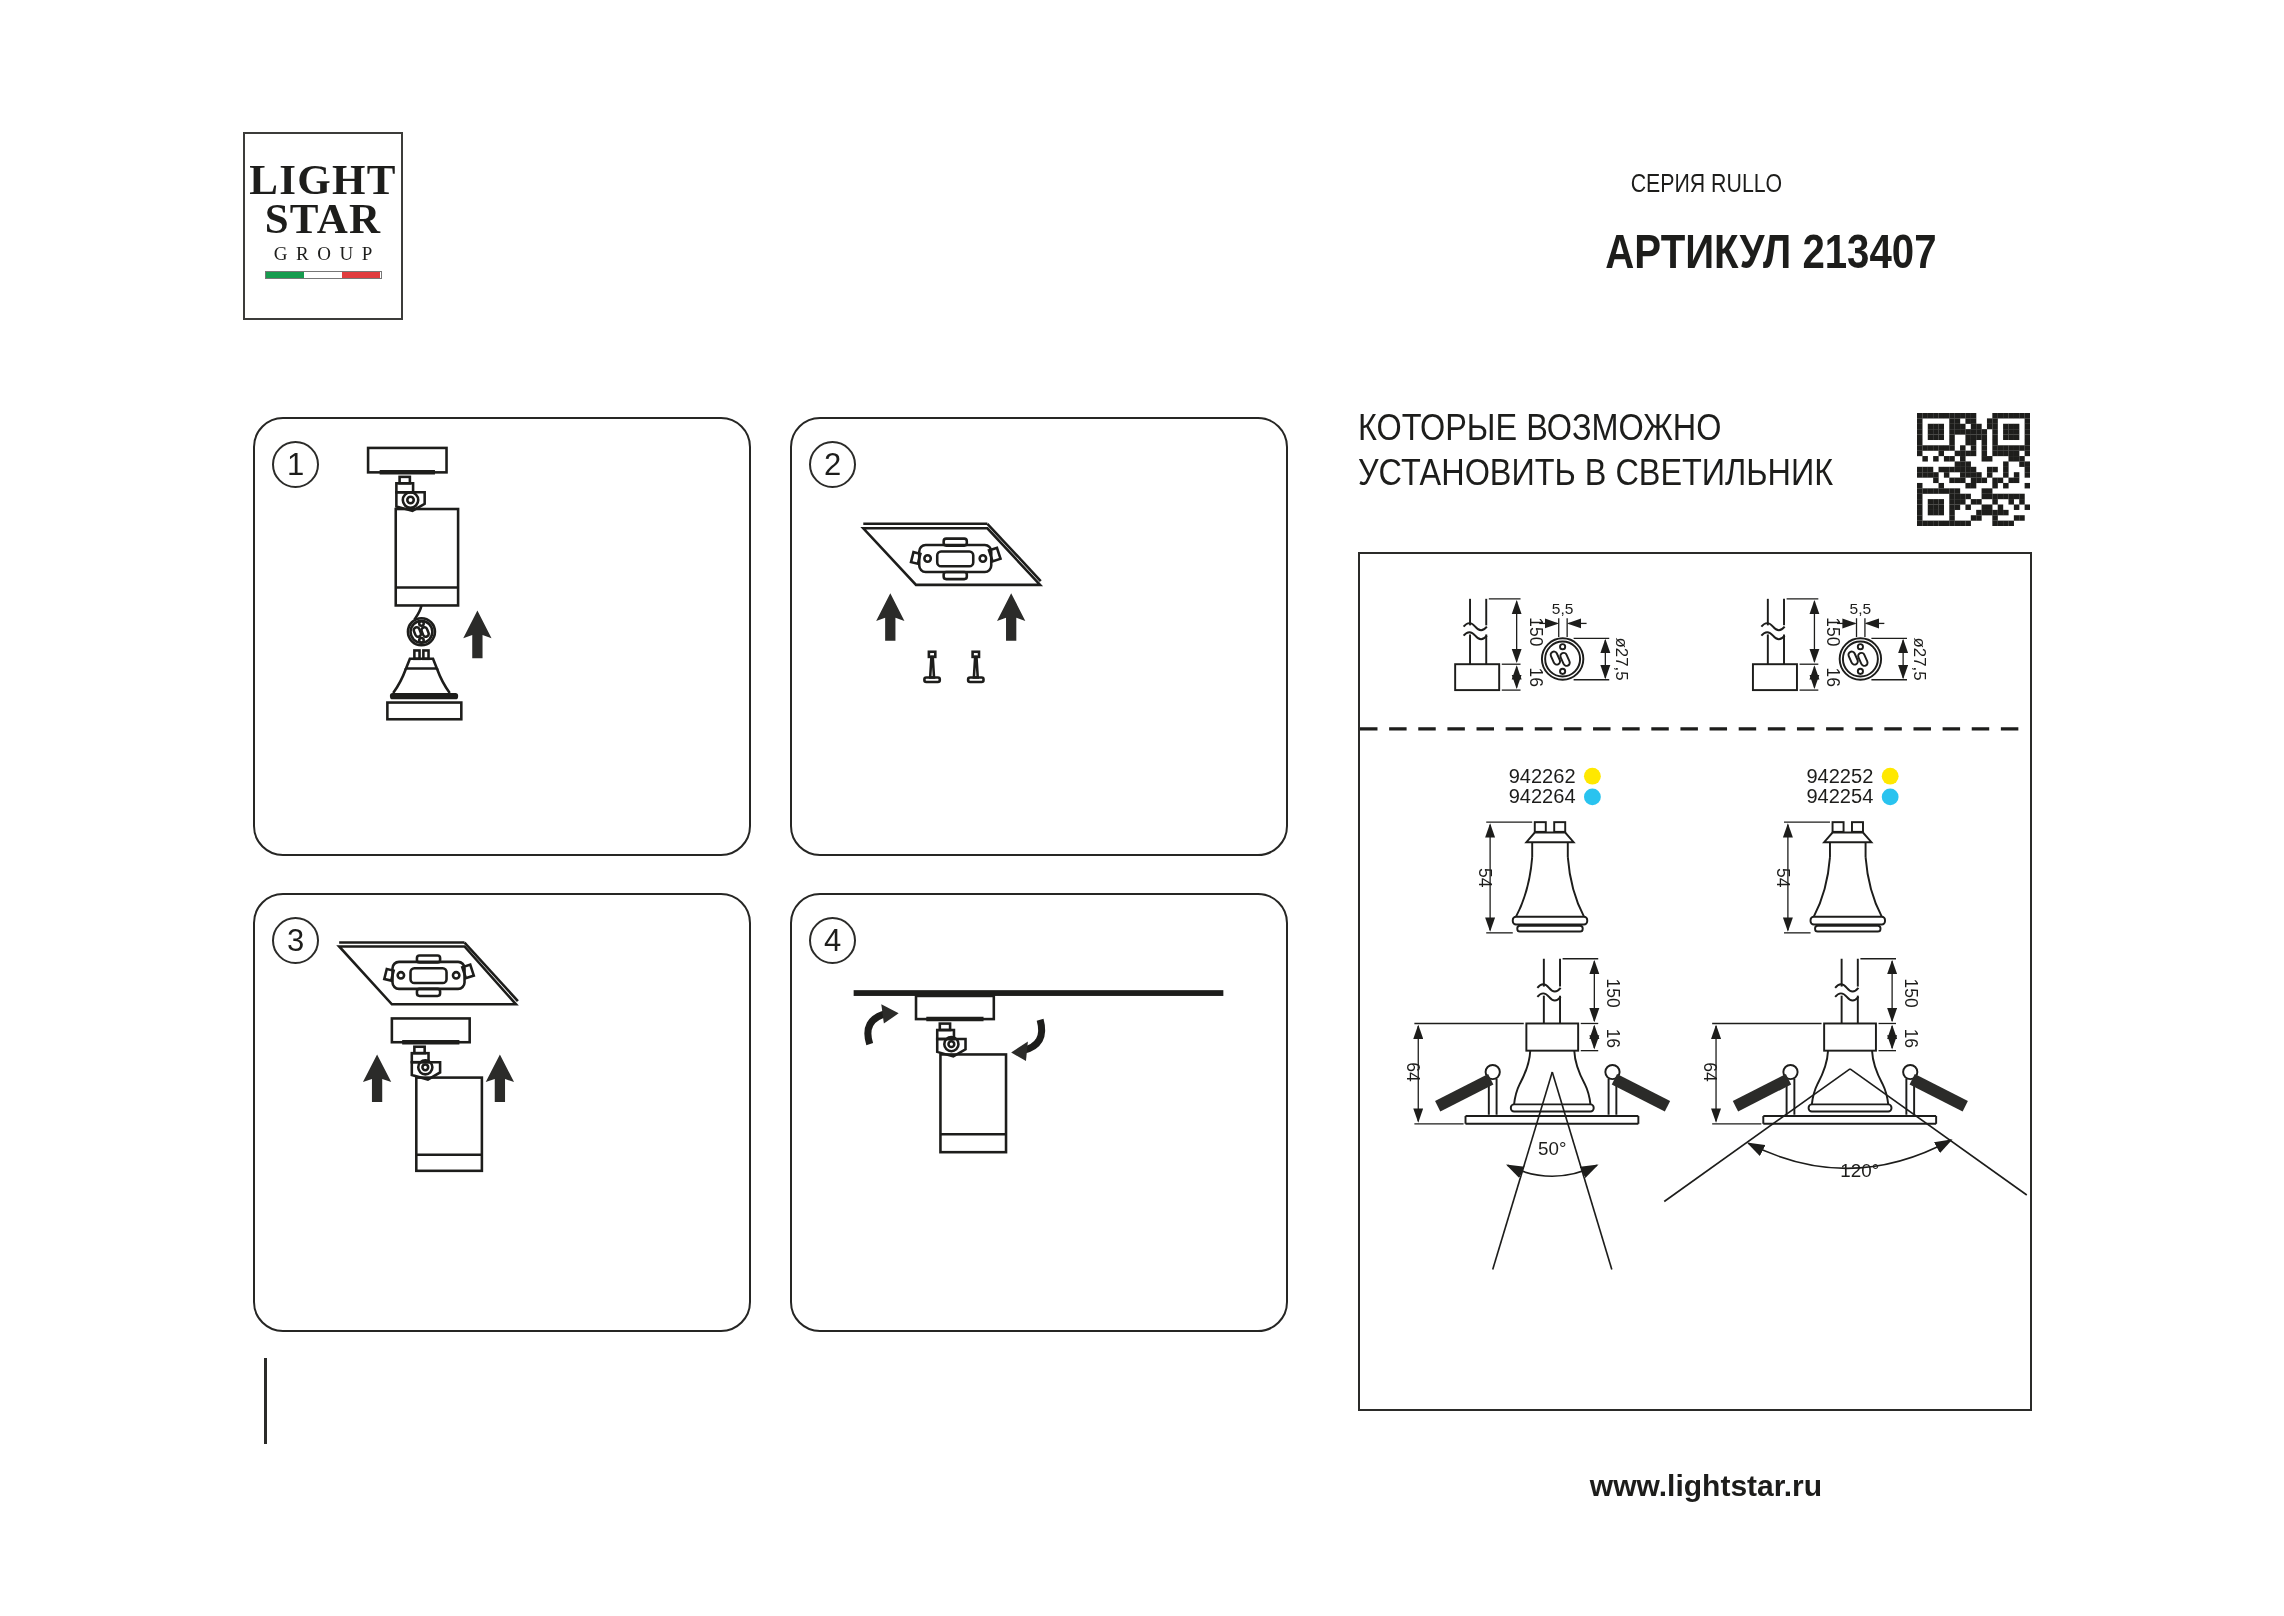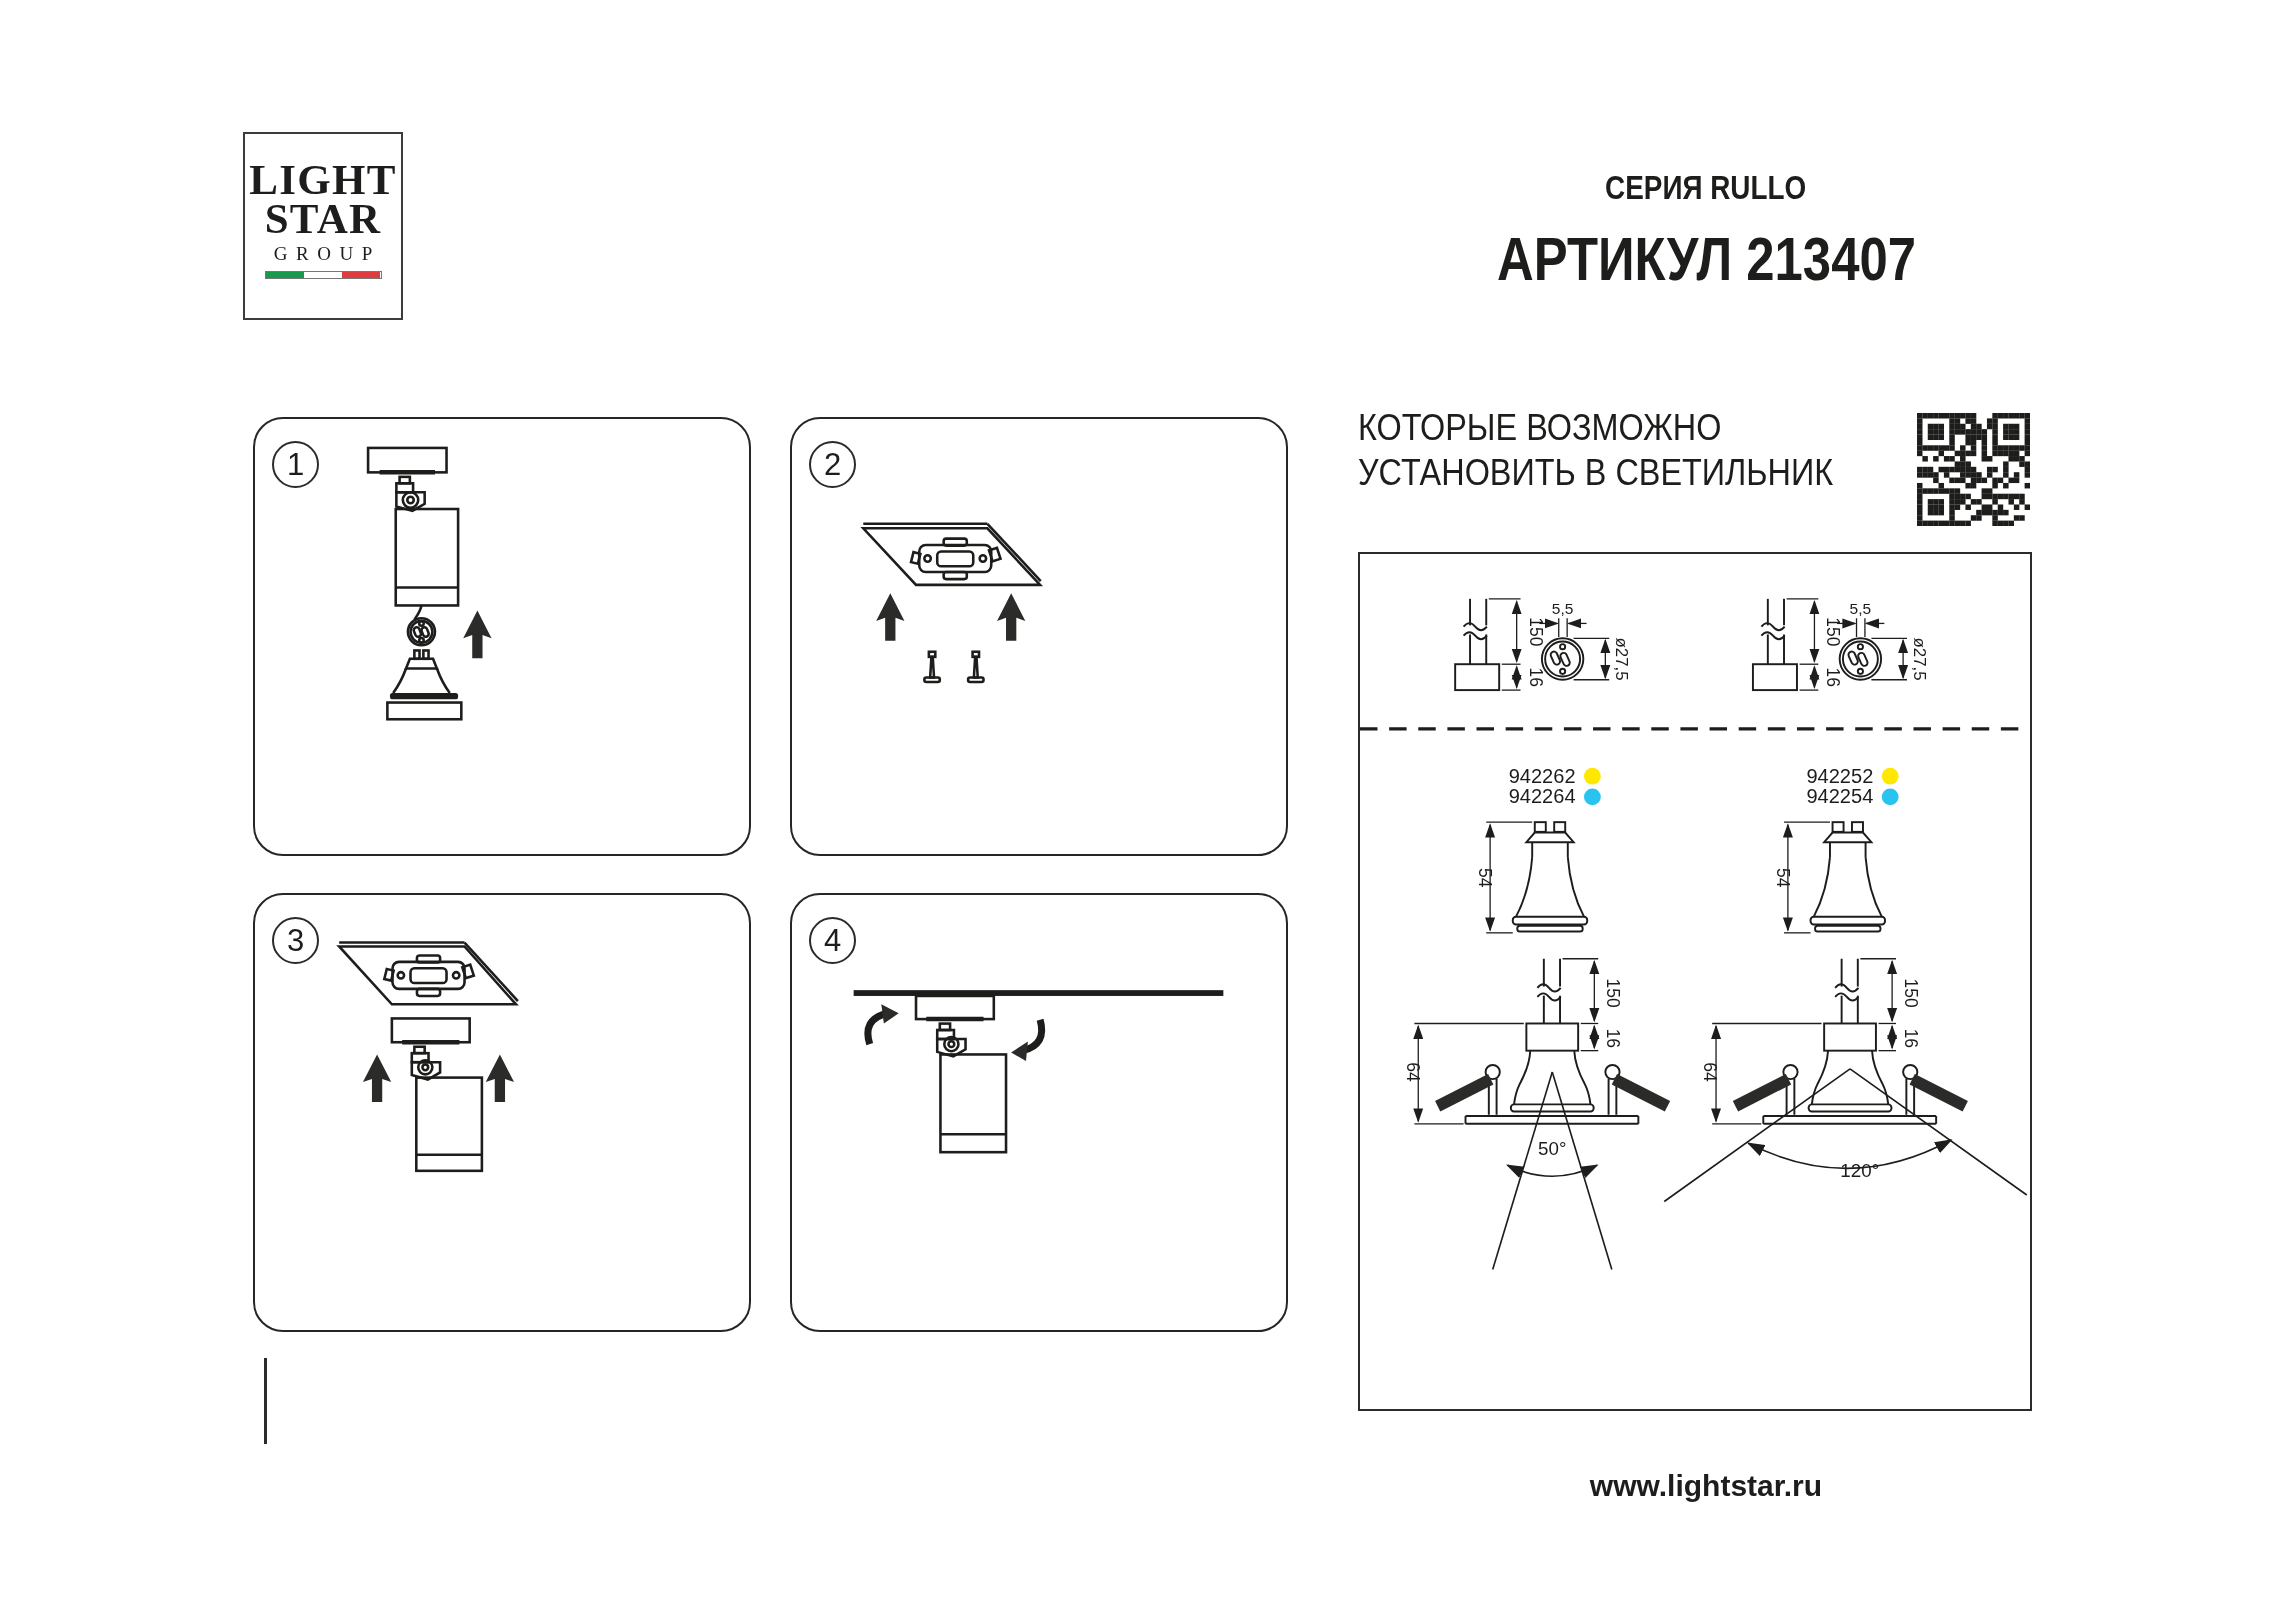--- a/index.html
+++ b/index.html
@@ -12,22 +12,22 @@
   
   .logo-box{left:243px;top:132px;width:160px;height:188px;border:2px solid #3c3c3a;
             display:flex;flex-direction:column;align-items:center;box-sizing:border-box;padding-top:26px;}
   .logo-word{font-family:"Liberation Serif", serif;font-weight:700;font-size:43px;line-height:39px;letter-spacing:1.3px;}
   .logo-group{font-size:19px;letter-spacing:8.5px;margin-top:5.2px;text-indent:8.5px;font-weight:400;font-family:Liberation Serif, serif;}
   .logo-flag{width:115px;height:5.9px;display:flex;margin-top:5.9px;border:0.7px solid #777;box-sizing:content-box;}
   .logo-flag span{flex:1;}
 
   
   .title{left:456px;top:160px;width:853px;text-align:center;font-size:53px;font-weight:700;line-height:61px;}
-  .series{left:1439px;top:168px;width:534px;text-align:center;font-size:34px;font-weight:700;}
-  .article{left:1439px;top:223px;width:534px;text-align:center;font-size:62px;font-weight:700;}
+  .series{left:1439px;top:168px;width:534px;text-align:center;font-size:26px;font-weight:400;}
+  .article{left:1439px;top:223px;width:534px;text-align:right;font-size:49px;font-weight:700;}
 
   
   .panel{width:498px;height:439px;border:2.6px solid #262624;border-radius:30px;box-sizing:border-box;}
   .p1{left:253px;top:417px;} .p2{left:790px;top:417px;} .p3{left:253px;top:893px;} .p4{left:790px;top:893px;}
   .stepnum{position:absolute;left:17px;top:22px;width:43px;height:43px;border:2px solid #2b2b29;border-radius:50%;
            display:flex;align-items:center;justify-content:center;font-size:31px;font-weight:400;}
   .panel svg{position:absolute;left:0;top:0;}
 
   
   .led-text{left:1358px;top:405px;font-size:36px;line-height:45px;font-weight:400;}

